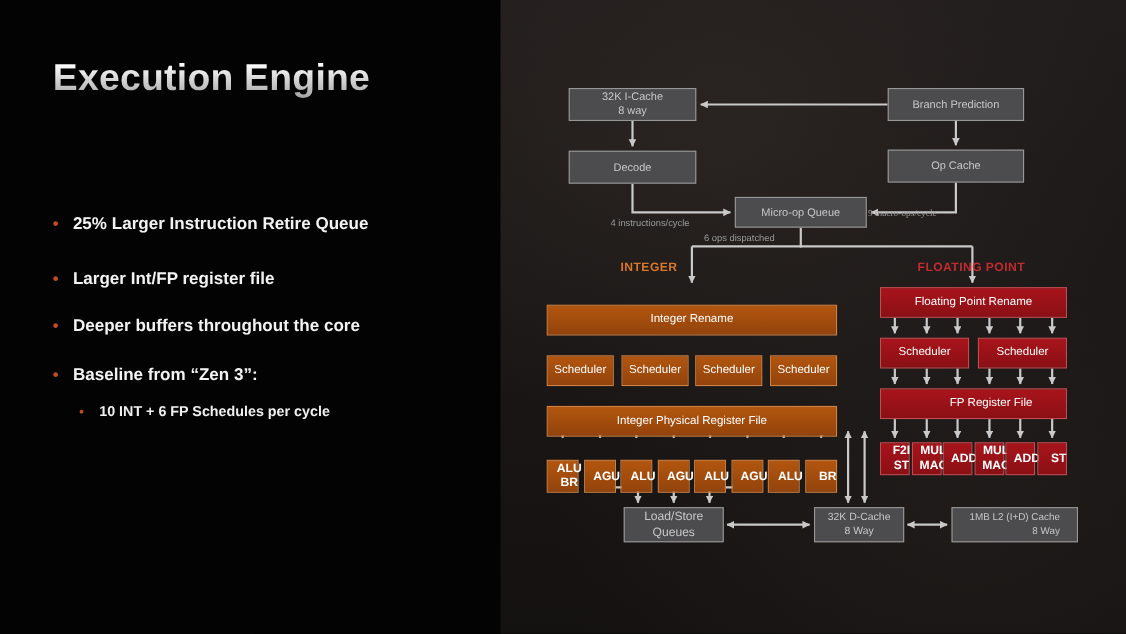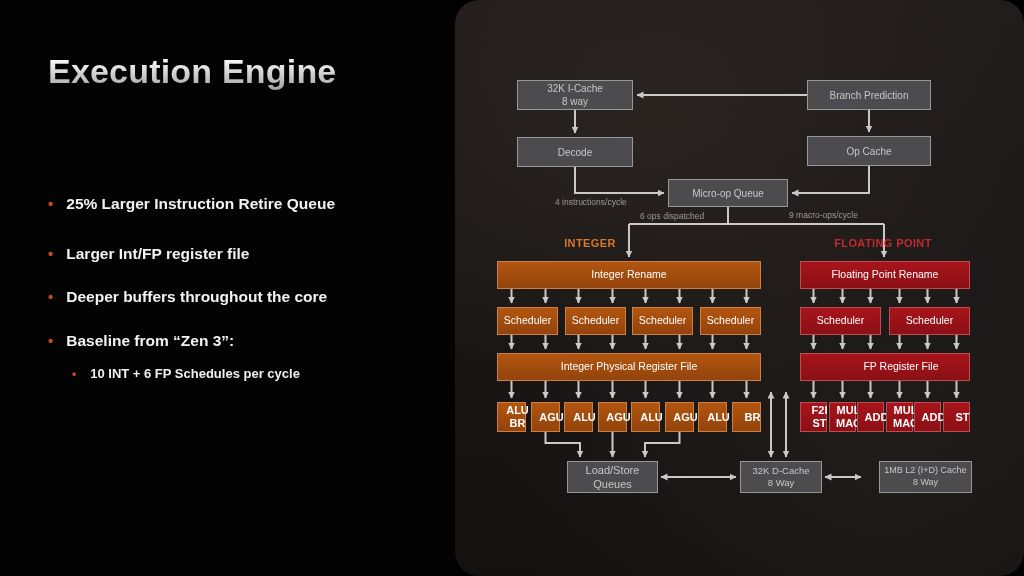--- a/index.html
+++ b/index.html
@@ -17,27 +17,27 @@
   .bullet.first{margin-bottom:30px;}
   .bullet::before{content:"•";color:#c84a22;font-size:15px;line-height:1.3;}
   .sub-bullet{position:absolute;left:72px;top:366px;display:flex;gap:14px;color:#f0f0f0;font-size:13px;font-weight:bold;}
   .sub-bullet::before{content:"•";color:#c84a22;font-size:12px;line-height:1.35;}
 
   
   .right-panel{position:absolute;left:455px;top:0;width:569px;height:576px;
     background:
       radial-gradient(120% 85% at 35% 22%, rgba(64,54,48,.35) 0%, rgba(0,0,0,0) 55%),
       radial-gradient(110% 90% at 75% 80%, rgba(52,44,40,.30) 0%, rgba(0,0,0,0) 60%),
-      linear-gradient(180deg,#211d1c 0%,#1a1716 50%,#141211 100%); border-radius: 24px;}
+      linear-gradient(180deg,#211d1c 0%,#1a1716 50%,#141211 100%);}
   .arrows{position:absolute;left:0;top:0;}
 
   .box{position:absolute;display:flex;align-items:center;justify-content:center;
     text-align:center;white-space:pre-line;box-sizing:border-box;line-height:1.3;}
   .gray{background:#4c4c4e;border:1.5px solid #979797;color:#c7c7c7;font-size:10px;}
-  .orange{background:linear-gradient(180deg,#b2560f,#93430c);border:1.5px solid #cc8044;color:#fff;font-size:10.5px;}
+  .orange{background:linear-gradient(180deg,#b2560f,#93430c);border:1.5px solid #cc8044;color:#fff;font-size:10.5px;margin-top:16px;}
   .red{background:linear-gradient(180deg,#a8141b,#8a1015);border:1.5px solid #c24b50;color:#fff;font-size:10.5px;}
   .unit{font-size:11px;line-height:1.15;font-weight:bold;padding-left:12px;}
   .seclabel{position:absolute;font-size:11px;font-weight:bold;letter-spacing:.4px;text-align:center;}
   .int-accent{color:#d9772a;}
   .fp-accent{color:#c22a31;}
   .lbl{position:absolute;color:#9b9b9b;font-size:8.5px;text-align:left;}
 </style>
 </head>
 <body>
 
@@ -147,21 +147,21 @@
     </svg>
 
     <div class="box gray" style="left:62px;top:80px;width:116px;height:30px;">32K I-Cache
 8 way</div>
     <div class="box gray" style="left:352px;top:80px;width:124px;height:30px;">Branch Prediction</div>
     <div class="box gray" style="left:62px;top:137px;width:116px;height:30px;">Decode</div>
     <div class="box gray" style="left:352px;top:136px;width:124px;height:30px;">Op Cache</div>
     <div class="box gray" style="left:213px;top:179px;width:120px;height:28px;">Micro-op Queue</div>
 
     <div class="lbl" style="left:100px;top:197px;width:110px;">4 instructions/cycle</div>
-    <div class="lbl" style="left:334px;top:210px;width:92px;">9 macro-ops/cycle</div>
+    <div class="lbl" style="left:334px;top:188px;width:92px;font-family:Liberation Serif, serif;">9 macro-ops/cycle</div>
     <div class="lbl" style="left:185px;top:211px;width:95px;">6 ops dispatched</div>
 
     <div class="seclabel int-accent" style="left:75px;top:237px;width:120px;">INTEGER</div>
     <div class="seclabel fp-accent" style="left:368px;top:237px;width:120px;">FLOATING POINT</div>
 
     <div class="box orange" style="left:42px;top:261px;width:264px;height:28px;">Integer Rename</div>
     <div class="box orange" style="left:42px;top:307px;width:61px;height:28px;">Scheduler</div>
     <div class="box orange" style="left:110px;top:307px;width:61px;height:28px;">Scheduler</div>
     <div class="box orange" style="left:177px;top:307px;width:61px;height:28px;">Scheduler</div>
     <div class="box orange" style="left:245px;top:307px;width:61px;height:28px;">Scheduler</div>
@@ -187,17 +187,17 @@
     <div class="box red unit" style="left:402px;top:402px;width:27px;height:30px;">ADD</div>
     <div class="box red unit" style="left:431px;top:402px;width:27px;height:30px;">MUL
 MAC</div>
     <div class="box red unit" style="left:459px;top:402px;width:27px;height:30px;">ADD</div>
     <div class="box red unit" style="left:488px;top:402px;width:27px;height:30px;">ST</div>
 
     <div class="box gray" style="left:112px;top:461px;width:91px;height:32px;font-size:11px;text-align:center;">Load/Store
 Queues</div>
     <div class="box gray" style="left:285px;top:461px;width:82px;height:32px;font-size:9.5px;">32K D-Cache
 8 Way</div>
-    <div class="box gray" style="left:424px;top:461px;width:93px;height:32px;font-size:9px;">1MB L2 (I+D) Cache
+    <div class="box gray" style="left:410px;top:461px;width:115px;height:32px;font-size:9px;text-align:right;">1MB L2 (I+D) Cache
 8 Way</div>
 
   </div>
 </div>
 
 </body></html>

